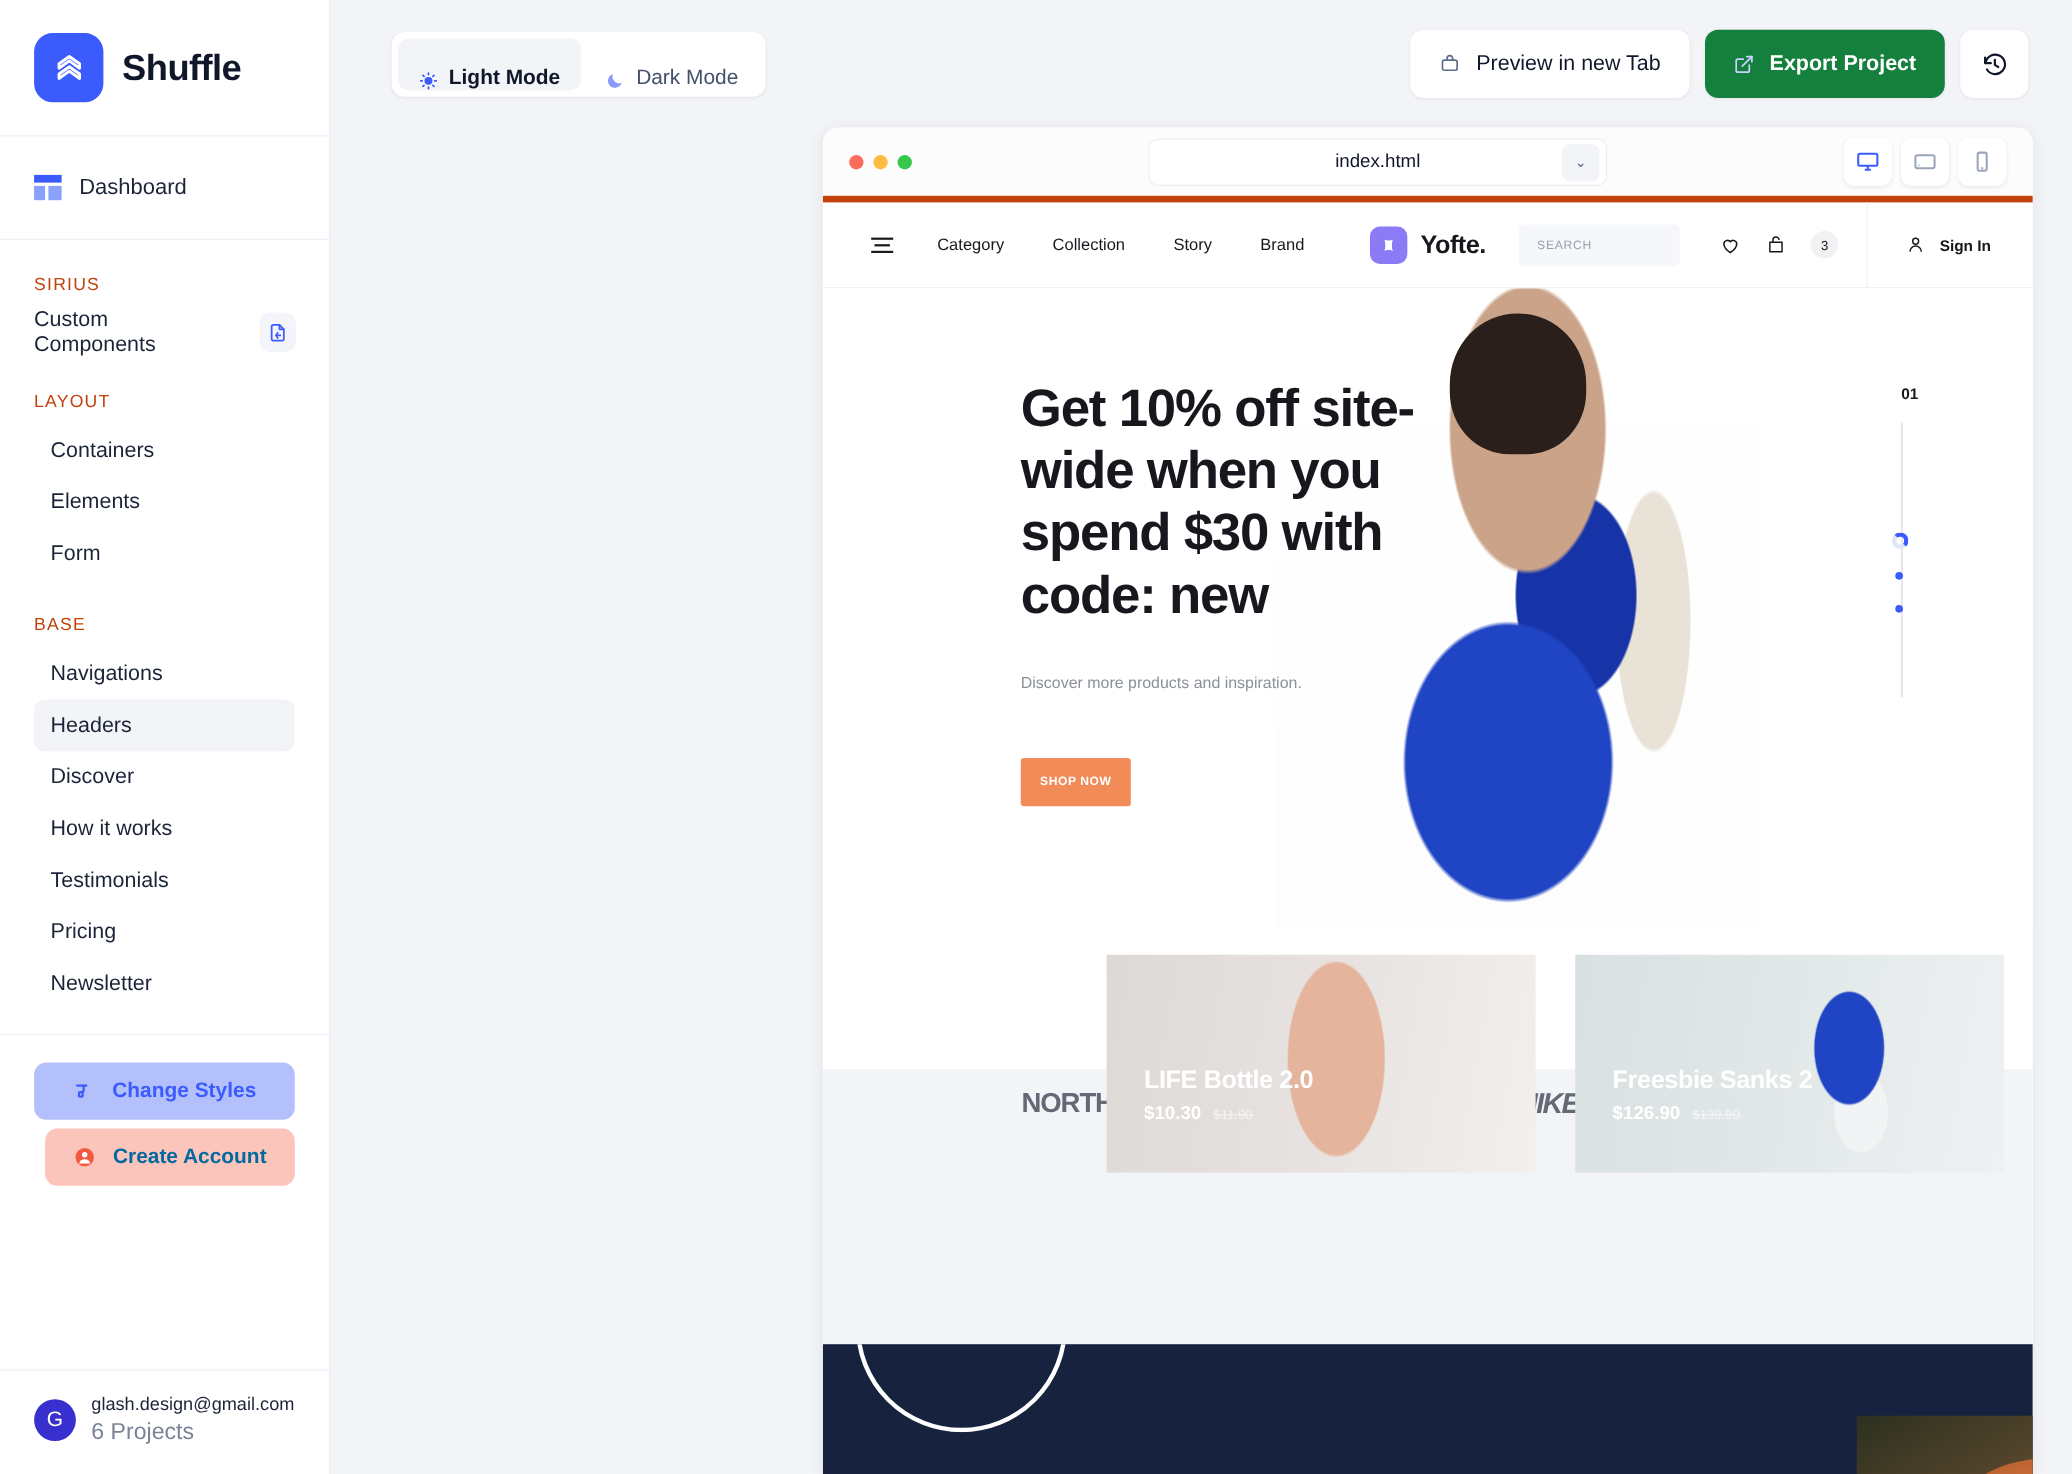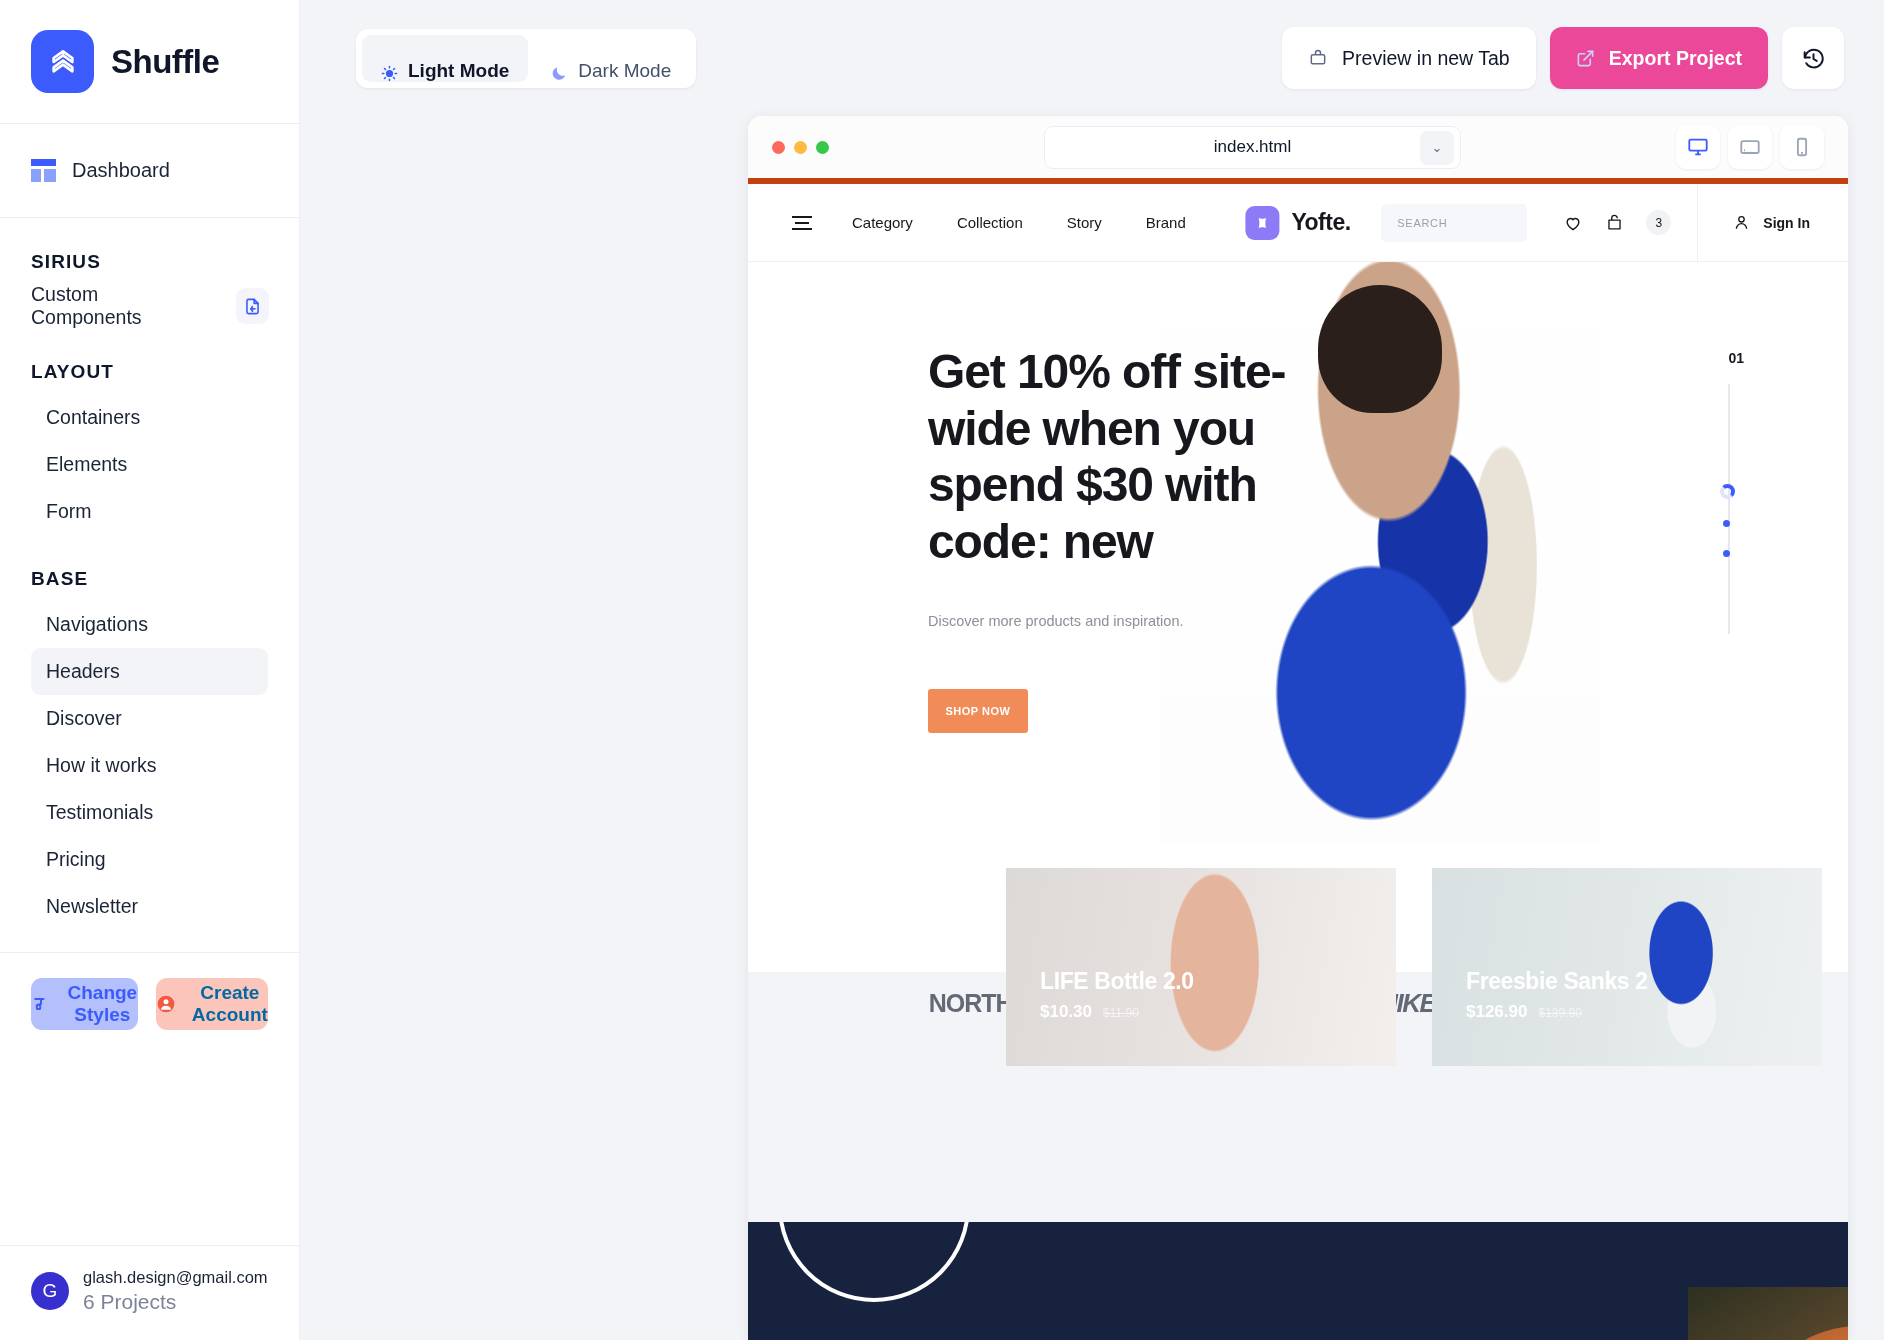--- a/index.html
+++ b/index.html
@@ -34,40 +34,40 @@
   .dash-ico { width: 25px; height: 23px; position: relative; }
   .dash-ico i {
     position: absolute; background: #8aa1fb; display: block;
   }
   .dash-ico i.t  { left: 0; top: 0; width: 25px; height: 7px; background: #3b5bfd; }
   .dash-ico i.bl { left: 0; top: 10px; width: 10px; height: 13px; }
   .dash-ico i.br { left: 13px; top: 10px; width: 12px; height: 13px; }
   .dash-label { font-size: 20px; color: #1b2437; }
 
   .group-title {
-    font-size: 19px; font-weight: bold; letter-spacing: 1.1px;
-    color: #0f172a; padding: 33px 0 11px 31px;
+    font-size: 16px; font-weight: normal; letter-spacing: 1.1px;
+    color: #c2410c; padding: 33px 0 11px 31px;
   }
   .cc-row {
     display: flex; align-items: center; justify-content: space-between;
     padding: 4px 30px 4px 31px; height: 44px; gap: 36px;
   }
   .cc-label { font-size: 19.5px; color: #1b2437; }
   .cc-btn {
     width: 36px; height: 36px; border-radius: 9px; background: #f3f5fa;
     display: flex; align-items: center; justify-content: center;
   }
   .nav-item {
     margin: 0 31px; height: 47px; display: flex; align-items: center;
     padding-left: 15px; border-radius: 9px; font-size: 19.5px; color: #1b2437;
   }
   .nav-item.active { background: #f3f4f8; }
   .sb-divider { height: 1px; background: #eceef2; margin-top: 22px; }
 
-  .sb-actions { padding: 25px 31px 0 31px; display: flex; gap: 8px; }
+  .sb-actions { padding: 25px 31px 0 31px; display: flex; flex-direction: column; gap: 8px; }
   .sb-btn {
     height: 52px; border-radius: 11px; display: flex; align-items: center;
     justify-content: center; gap: 16px; font-size: 19px; font-weight: bold;
     border: none; cursor: pointer;
   }
   .sb-btn.styles { background: #b4c0fb; color: #3b5bfd; }
   .sb-btn.account { background: #fcc5bb; color: #0369a1; margin-left: 10px; }
 
   .sb-spacer { flex: 1 1 auto; }
   .sb-user {
@@ -101,21 +101,21 @@
   .mode-btn.on { background: #f3f4f8; color: #10172a; font-weight: bold; }
   .mode-btn.off { color: #44506b; }
   .tb-spacer { flex: 1 1 auto; }
   .tb-btn {
     height: 62px; border-radius: 12px; display: flex; align-items: center;
     gap: 14px; padding: 0 26px; font-size: 19.5px; border: none;
     cursor: pointer; font-family: inherit;
     box-shadow: 0 1px 3px rgba(20,30,60,.07);
   }
   .tb-btn.white { background: #fff; color: #10172a; }
-  .tb-btn.primary { background: #ec4899; color: #fff; font-weight: bold; }
+  .tb-btn.primary { background: #15803d; color: #fff; font-weight: bold; }
   .tb-icon-btn {
     width: 62px; height: 62px; border-radius: 12px; background: #fff;
     display: flex; align-items: center; justify-content: center;
     border: none; cursor: pointer; box-shadow: 0 1px 3px rgba(20,30,60,.07);
   }
 
   
   .preview {
     position: absolute; left: 448px; right: 36px; top: 116px; bottom: 0;
     background: #fff; border-radius: 14px 14px 0 0; overflow: hidden;

